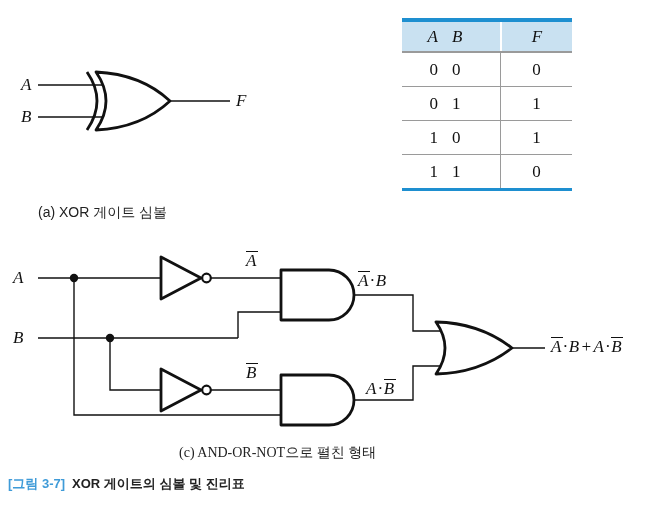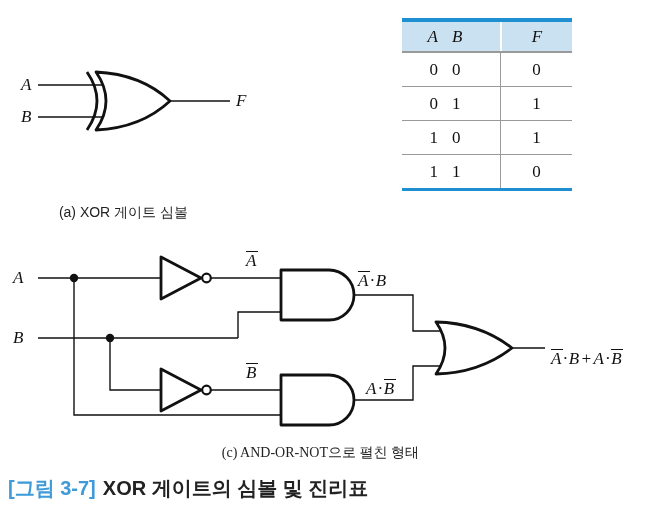--- a/index.html
+++ b/index.html
@@ -24,21 +24,21 @@
 
   .lbl{
     position:absolute;font-family:"Liberation Serif",serif;font-style:italic;
     font-size:17px;line-height:18px;color:var(--ink,#111);white-space:nowrap;
   }
   .gate-label{letter-spacing:1.5px;}
   .ov{display:inline-block;border-top:1.6px solid var(--ink,#111);line-height:1.02;}
 
   .caption{
     position:absolute;font-family:"Liberation Sans",sans-serif;font-size:14px;
-    color:#222;text-align:right;white-space:nowrap;
+    color:#222;text-align:left;white-space:nowrap;
   }
 
   
   .truth-table{
     position:absolute;left:402px;top:18px;width:170px;box-sizing:border-box;
     border-top:4px solid var(--accent-blue,#1e8fd0);
     border-bottom:3px solid var(--accent-blue,#1e8fd0);
     font-size:17px;
   }
   .tt-header{
@@ -56,21 +56,21 @@
     justify-content:center;gap:14px;padding-right:12px;align-self:stretch;
   }
   .cell-f{
     flex:1;display:flex;align-items:center;justify-content:center;align-self:stretch;
   }
   .tt-header .cell-f{border-left:2px solid #ffffff;}
   .tt-row .cell-f{border-left:1px solid var(--line-gray,#9a9a9a);}
 
   .figure-caption{
     position:absolute;left:8px;top:475px;display:flex;gap:7px;align-items:baseline;
-    font-family:"Liberation Sans",sans-serif;font-size:20px;font-weight:700;
+    font-family:"Liberation Sans",sans-serif;font-size:13px;font-weight:700;
     white-space:nowrap;
   }
   .figure-caption .fig-label{color:var(--caption-blue,#3f9bd8);}
   .figure-caption .fig-title{color:#222;}
 </style>
 </head>
 <body>
 
 <div class="page">
 
@@ -160,21 +160,21 @@
     <path class="gate" d="M 281 30 H 329 A 25 25 0 0 1 329 80 H 281 Z"></path>
     <path class="gate" d="M 281 135 H 329 A 25 25 0 0 1 329 185 H 281 Z"></path>
     <path class="gate" d="M 436 82 Q 480 83 512 108 Q 480 133 436 134 Q 454 108 436 82 Z"></path>
   </svg>
   <div class="lbl" style="left:13px;top:269px;">A</div>
   <div class="lbl" style="left:13px;top:329px;">B</div>
   <div class="lbl gate-label" style="left:246px;top:251px;"><span class="ov">A</span></div>
   <div class="lbl gate-label" style="left:246px;top:363px;"><span class="ov">B</span></div>
   <div class="lbl gate-label" style="left:358px;top:271px;"><span class="ov">A</span><span>·B</span></div>
   <div class="lbl gate-label" style="left:366px;top:379px;"><span>A·</span><span class="ov">B</span></div>
-  <div class="lbl gate-label" style="left:551px;top:337px;margin-top:12px;"><span class="ov">A</span><span>·B+A·</span><span class="ov">B</span></div>
+  <div class="lbl gate-label" style="left:551px;top:337px;"><span class="ov">A</span><span>·B+A·</span><span class="ov">B</span></div>
   <div class="caption" style="left:179px;top:444px;width:240px;font-family:Liberation Serif, serif;">(c) AND-OR-NOT으로 펼친 형태</div>
 
   <div class="figure-caption">
     <span class="fig-label">[그림 3-7]</span>
     <span class="fig-title">XOR 게이트의 심볼 및 진리표</span>
   </div>
 
 </div>
 
 </body></html>

